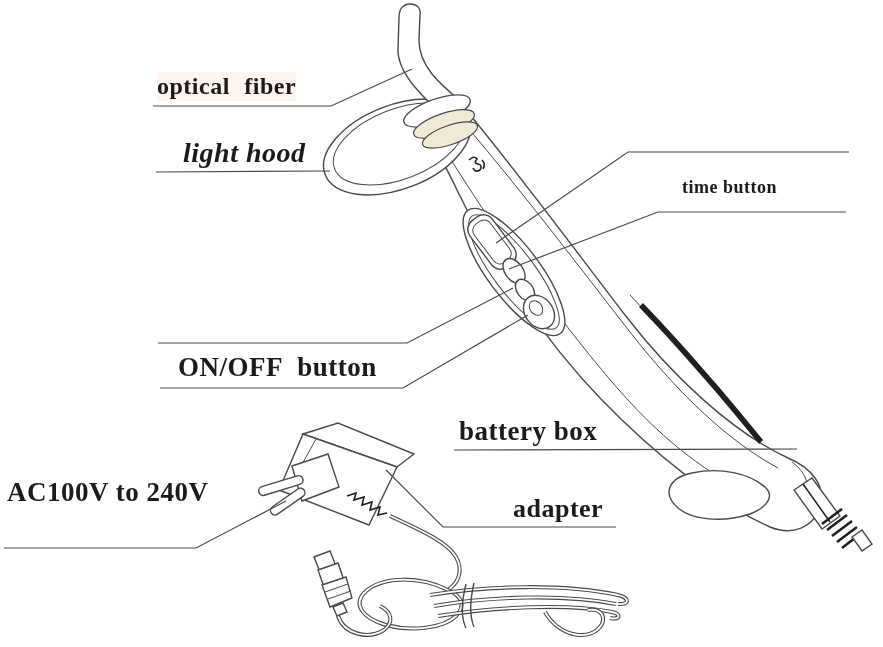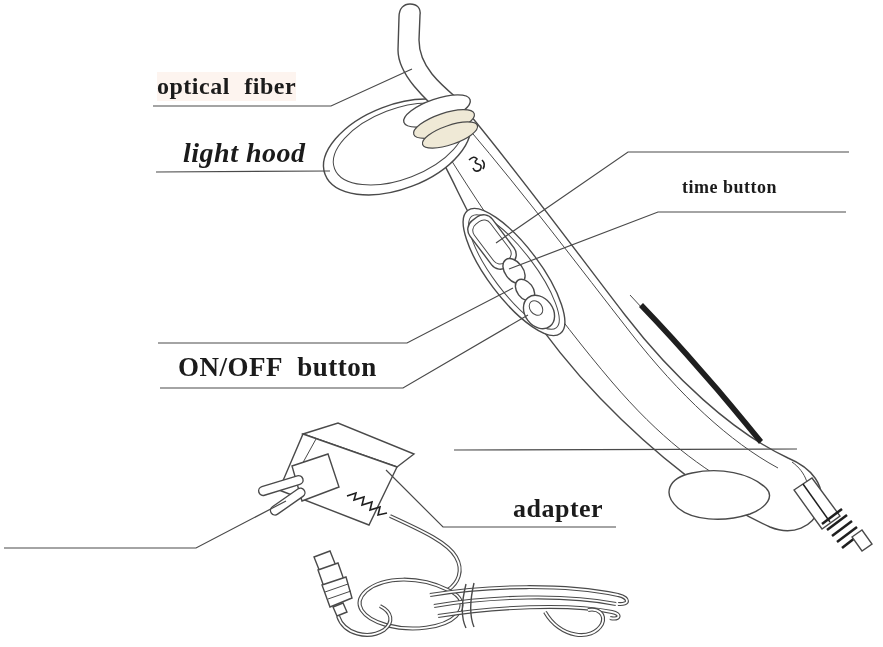--- a/index.html
+++ b/index.html
@@ -182,19 +182,21 @@
   <div class="label hl wsp" style="left:157px;top:72px;font-size:24px;">optical fiber</div>
 
   <div class="label" style="left:183px;top:136px;font-size:28px;font-style:italic;">light hood</div>
 
 
   <div class="label" style="left:682px;top:177px;font-size:18px;">time button</div>
 
 
   <div class="label wsp" style="left:167px;top:351px;font-size:27px;margin-left:11px;">ON/OFF button</div>
 
+  <div class="label" style="left:459px;top:415px;font-size:27px;">battery box</div>
 
   <div class="label" style="left:513px;top:493px;font-size:26px;">adapter</div>
 
   <div class="label" style="left:7px;top:476px;font-size:27px;">
+    <div>AC100V to 240V</div>
   </div>
 
 </div>
 
 </body></html>

